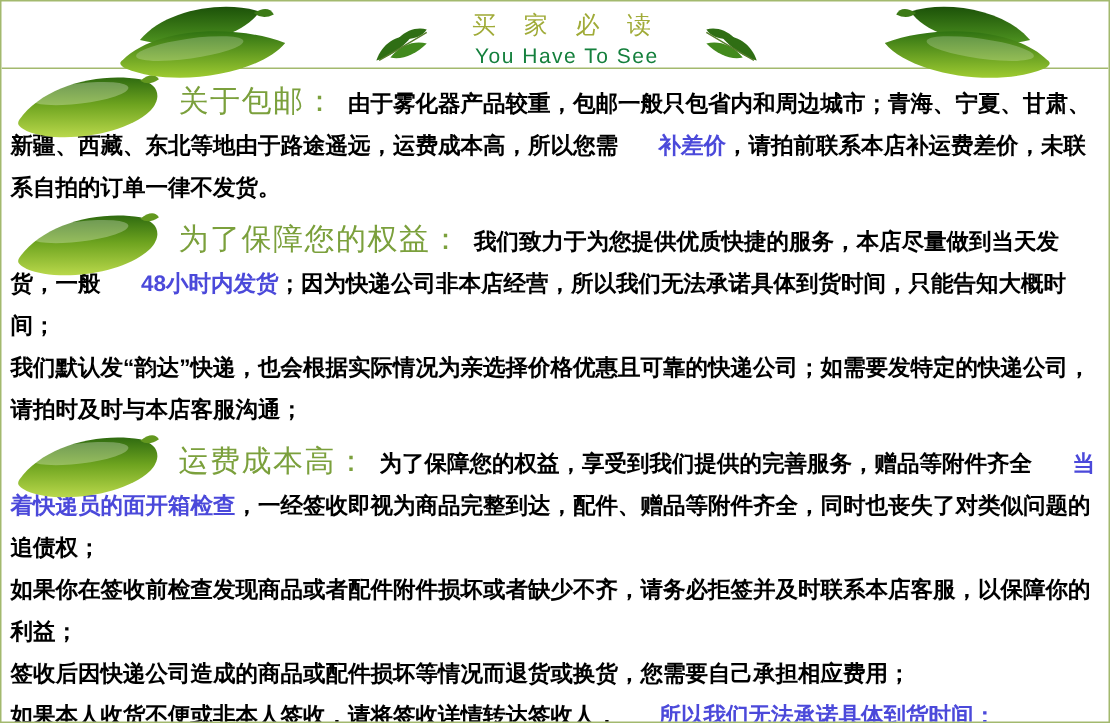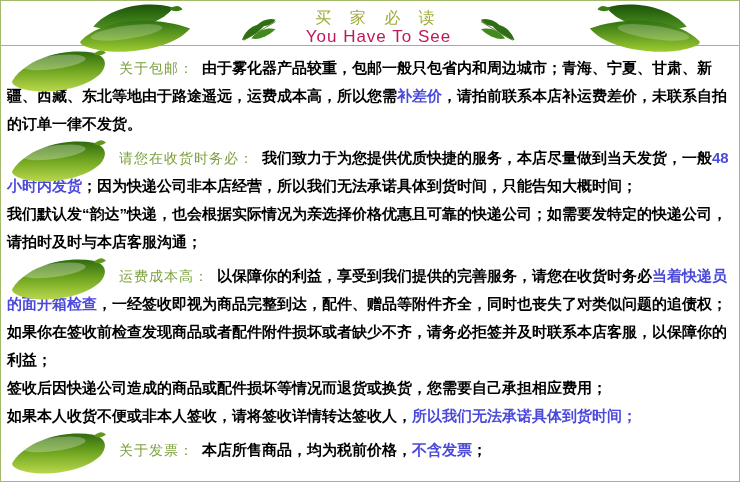--- a/index.html
+++ b/index.html
@@ -12,41 +12,41 @@
   .header { position:relative; height:44px; border-bottom:1px solid #a3b96e; }
   .header-center {
     position:absolute; left:50%; top:5px; transform:translateX(-47%);
     display:flex; align-items:center; gap:26px;
   }
   .title-block { text-align:center; }
   .main-title {
     font-size:16px; font-weight:normal; color:#a0ab38;
     letter-spacing:7px; white-space:nowrap; line-height:24px;
   }
-  .subtitle { font-size:17px; color:#be185d; letter-spacing:1px; line-height:14px; }
+  .subtitle { font-size:14px; color:#15803d; letter-spacing:1px; line-height:14px; }
   .leaves { position:absolute; top:1px; width:126px; height:57px; z-index:2; }
   .leaves-left  { left:72px; }
   .leaves-right { right:32px; transform:scaleX(-1); }
   .sprig { width:42px; height:28px; margin-top:10px; }
   
   .content { padding:8px 6px 0 6px; }
   .section { position:relative; }
   .section + .section { margin-top:6px; }
   .section-invoice { min-height:40px; }
   .leaf-badge { position:absolute; left:0px; top:-6px; width:104px; height:46px; }
   .sec-text {
     margin:0; font-size:15px; font-weight:bold; color:#000;
     line-height:28px; text-indent:112px; white-space:pre-wrap;
   }
   .sec-title {
-    font-size:14px; font-weight:normal; color:#7ba03c;
+    font-size:20px; font-weight:normal; color:#7ba03c;
     letter-spacing:1px; margin-right:8px;
   }
   .seg-text { color:#000; }
-  .seg-em { color:#4b49da; }
+  .seg-em { color:#4b49da;margin-left:27px; }
   .hidden-defs { position:absolute; width:0; height:0; overflow:hidden; }
 </style>
 </head>
 <body>
 
 <svg class="hidden-defs" aria-hidden="true">
   <defs>
     <linearGradient id="lgBadge" x1="0" y1="0" x2="0" y2="1">
       <stop offset="0" stop-color="#2f6b10"></stop>
       <stop offset="0.45" stop-color="#6da31f"></stop>
@@ -109,29 +109,29 @@
       <svg class="leaf-badge">
           <use href="#sym-leaf-badge"></use>
         </svg>
       <p class="sec-text"><span class="sec-title">关于包邮：</span><span><span class="seg-text">由于雾化器产品较重，包邮一般只包省内和周边城市；青海、宁夏、甘肃、新疆、西藏、东北等地由于路途遥远，运费成本高，所以您需</span><span class="seg-em">补差价</span><span class="seg-text">，请拍前联系本店补运费差价，未联系自拍的订单一律不发货。</span></span></p>
     </div>
 
     <div class="section">
       <svg class="leaf-badge">
           <use href="#sym-leaf-badge"></use>
         </svg>
-      <p class="sec-text"><span class="sec-title">请您在收货时务必：</span><span><span class="seg-text">我们致力于为您提供优质快捷的服务，本店尽量做到当天发货，一般</span><span class="seg-em">48小时内发货</span><span class="seg-text">；因为快递公司非本店经营，所以我们无法承诺具体到货时间，只能告知大概时间；
+      <p class="sec-text"><span class="sec-title">为了保障您的权益：</span><span><span class="seg-text">我们致力于为您提供优质快捷的服务，本店尽量做到当天发货，一般</span><span class="seg-em">48小时内发货</span><span class="seg-text">；因为快递公司非本店经营，所以我们无法承诺具体到货时间，只能告知大概时间；
 我们默认发“韵达”快递，也会根据实际情况为亲选择价格优惠且可靠的快递公司；如需要发特定的快递公司，请拍时及时与本店客服沟通；</span></span></p>
     </div>
 
     <div class="section">
       <svg class="leaf-badge">
           <use href="#sym-leaf-badge"></use>
         </svg>
-      <p class="sec-text"><span class="sec-title">运费成本高：</span><span><span class="seg-text">以保障你的利益，享受到我们提供的完善服务，请您在收货时务必</span><span class="seg-em">当着快递员的面开箱检查</span><span class="seg-text">，一经签收即视为商品完整到达，配件、赠品等附件齐全，同时也丧失了对类似问题的追债权；
+      <p class="sec-text"><span class="sec-title">运费成本高：</span><span><span class="seg-text">为了保障您的权益，享受到我们提供的完善服务，赠品等附件齐全</span><span class="seg-em">当着快递员的面开箱检查</span><span class="seg-text">，一经签收即视为商品完整到达，配件、赠品等附件齐全，同时也丧失了对类似问题的追债权；
 如果你在签收前检查发现商品或者配件附件损坏或者缺少不齐，请务必拒签并及时联系本店客服，以保障你的利益；
 签收后因快递公司造成的商品或配件损坏等情况而退货或换货，您需要自己承担相应费用；
 如果本人收货不便或非本人签收，请将签收详情转达签收人，</span><span class="seg-em">所以我们无法承诺具体到货时间；</span></span></p>
     </div>
 
     <div class="section section-invoice">
       <svg class="leaf-badge">
           <use href="#sym-leaf-badge"></use>
         </svg>
       <p class="sec-text"><span class="sec-title">关于发票：</span><span><span class="seg-text">本店所售商品，均为税前价格，</span><span class="seg-em">不含发票</span><span class="seg-text">；</span></span></p>

